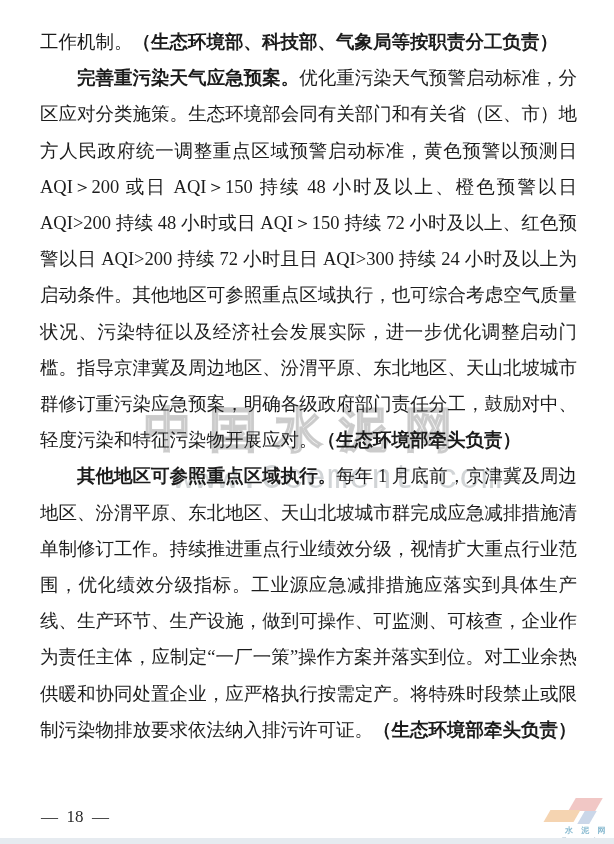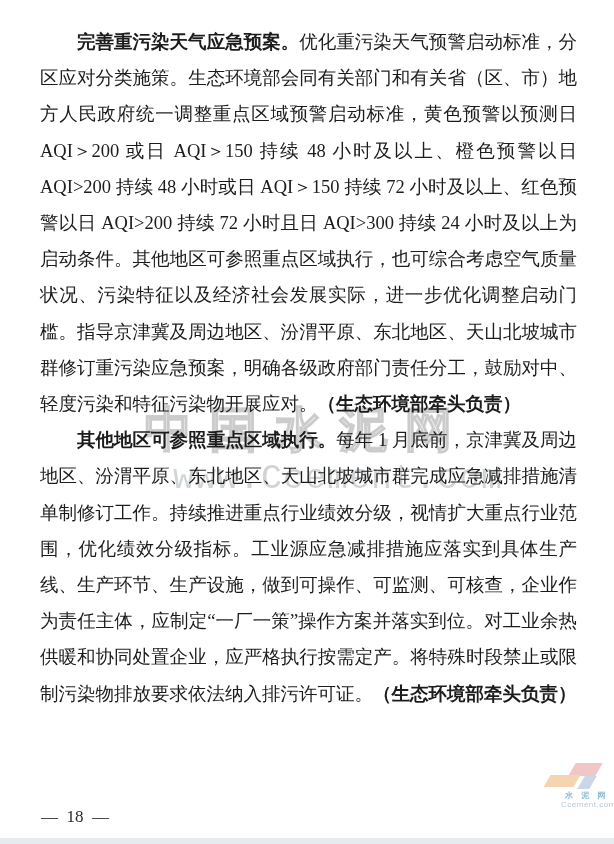--- a/index.html
+++ b/index.html
@@ -63,21 +63,21 @@
     font-size: 17px;
     color: #2a2a2a;
     white-space: pre;
     z-index: 2;
   }
 
   
   .logo {
     position: absolute;
     left: 543px;
-    top: 761px;
+    top: 796px;
     width: 70px;
     height: 48px;
     z-index: 3;
     font-family: "Liberation Sans", "DejaVu Sans", sans-serif;
   }
   .logo .shape { position: absolute; transform: skewX(-30deg); }
   .logo .shape-pink   { left: 29px; top: 2px;  width: 27px; height: 13px; }
   .logo .shape-orange { left: 4px;  top: 14px; width: 30px; height: 12px; }
   .logo .shape-blue   { left: 38px; top: 15px; width: 12px; height: 13px; }
   .logo .logo-name {
@@ -101,20 +101,21 @@
 </head>
 <body>
 
 <div class="page">
 
   <div class="wm-text">中国水泥网</div>
 
   <div class="wm-url">www.Ccement.com</div>
 
   <div class="body-text">
+      <p class="para"><span class="run">工作机制。</span><span class="run bold">（生态环境部、科技部、气象局等按职责分工负责）</span></p>
       <p class="para indent"><span class="run bold">完善重污染天气应急预案。</span><span class="run">优化重污染天气预警启动标准，分区应对分类施策。生态环境部会同有关部门和有关省（区、市）地方人民政府统一调整重点区域预警启动标准，黄色预警以预测日 AQI＞200 或日 AQI＞150 持续 48 小时及以上、橙色预警以日 AQI&gt;200 持续 48 小时或日 AQI＞150 持续 72 小时及以上、红色预警以日 AQI&gt;200 持续 72 小时且日 AQI&gt;300 持续 24 小时及以上为启动条件。其他地区可参照重点区域执行，也可综合考虑空气质量状况、污染特征以及经济社会发展实际，进一步优化调整启动门槛。指导京津冀及周边地区、汾渭平原、东北地区、天山北坡城市群修订重污染应急预案，明确各级政府部门责任分工，鼓励对中、轻度污染和特征污染物开展应对。</span><span class="run bold">（生态环境部牵头负责）</span></p>
       <p class="para indent"><span class="run bold">其他地区可参照重点区域执行。</span><span class="run">每年 1 月底前，京津冀及周边地区、汾渭平原、东北地区、天山北坡城市群完成应急减排措施清单制修订工作。持续推进重点行业绩效分级，视情扩大重点行业范围，优化绩效分级指标。工业源应急减排措施应落实到具体生产线、生产环节、生产设施，做到可操作、可监测、可核查，企业作为责任主体，应制定“一厂一策”操作方案并落实到位。对工业余热供暖和协同处置企业，应严格执行按需定产。将特殊时段禁止或限制污染物排放要求依法纳入排污许可证。</span><span class="run bold">（生态环境部牵头负责）</span></p>
     </div>
 
   <div class="footer">—  18  —</div>
 
   <div class="logo">
     <div class="shape shape-pink" style="background: rgb(241, 199, 197);"></div>
     <div class="shape shape-orange" style="background: rgb(245, 212, 177);"></div>
     <div class="shape shape-blue" style="background: rgb(203, 215, 233);"></div>

